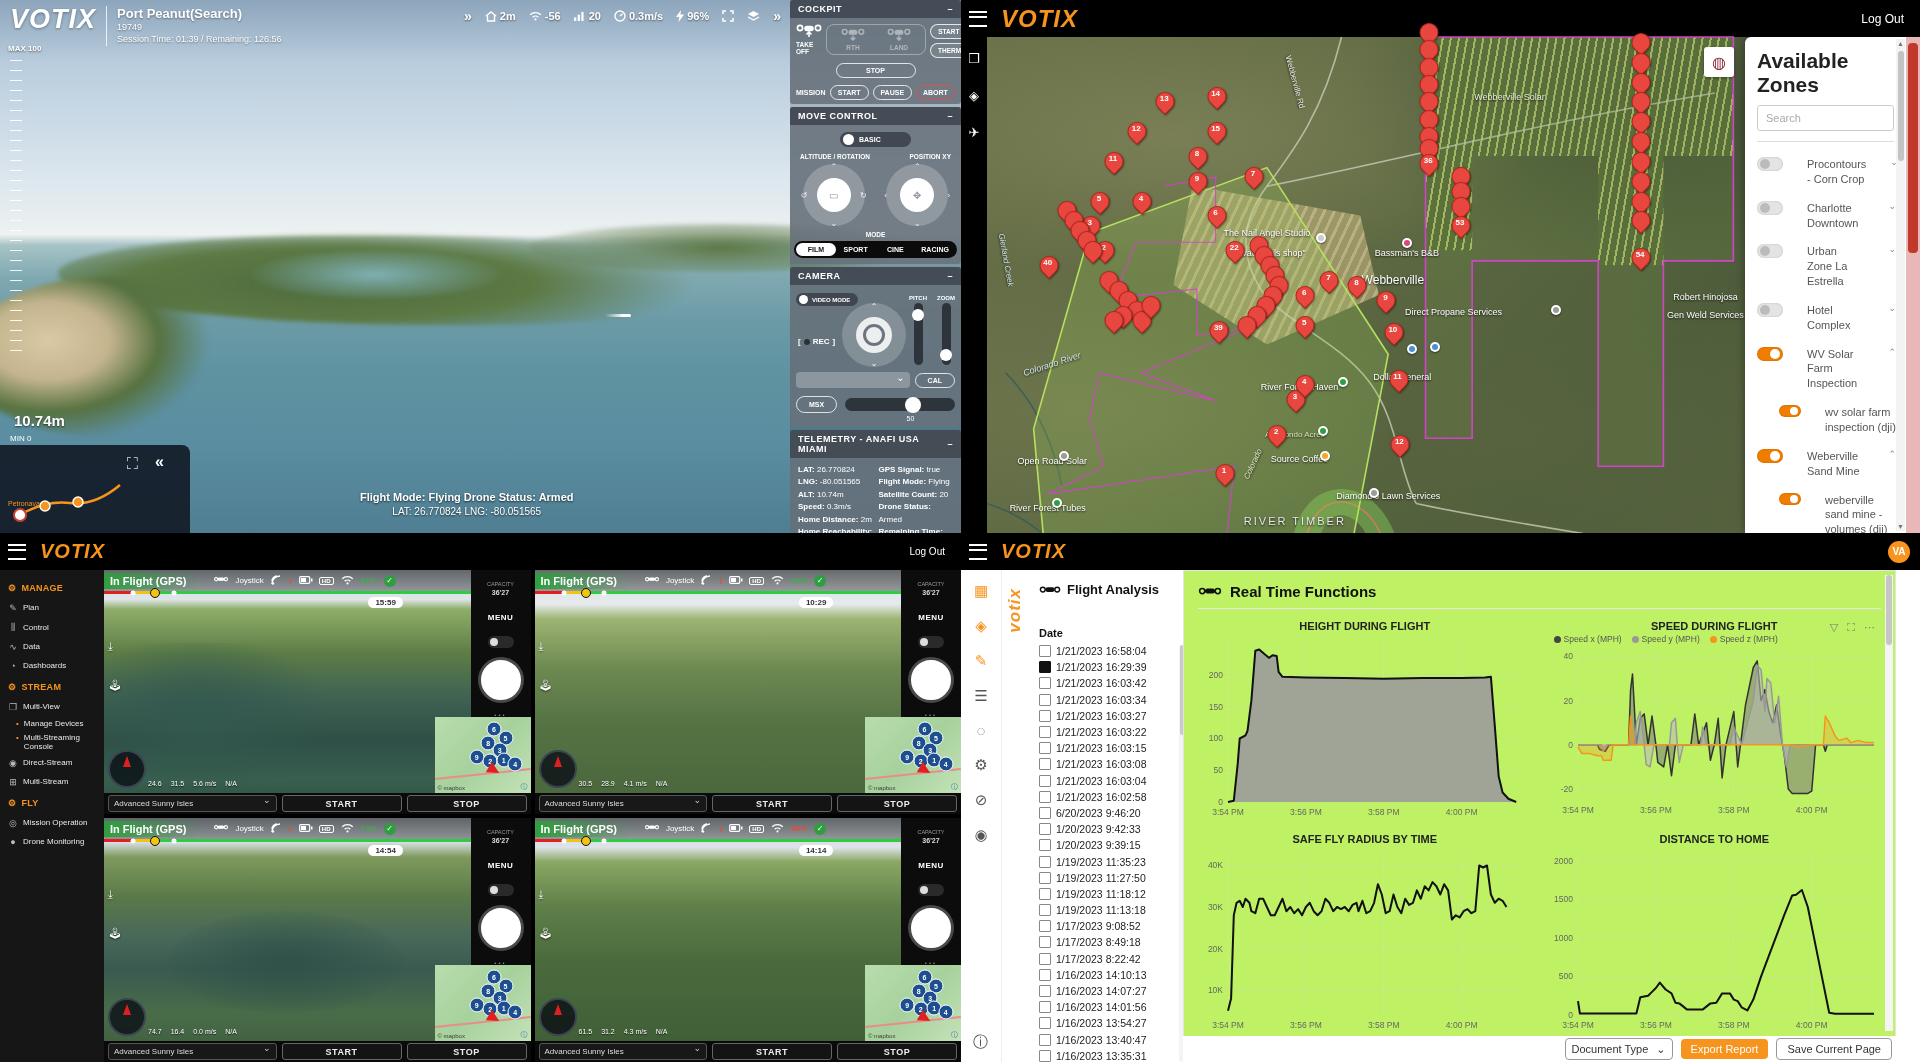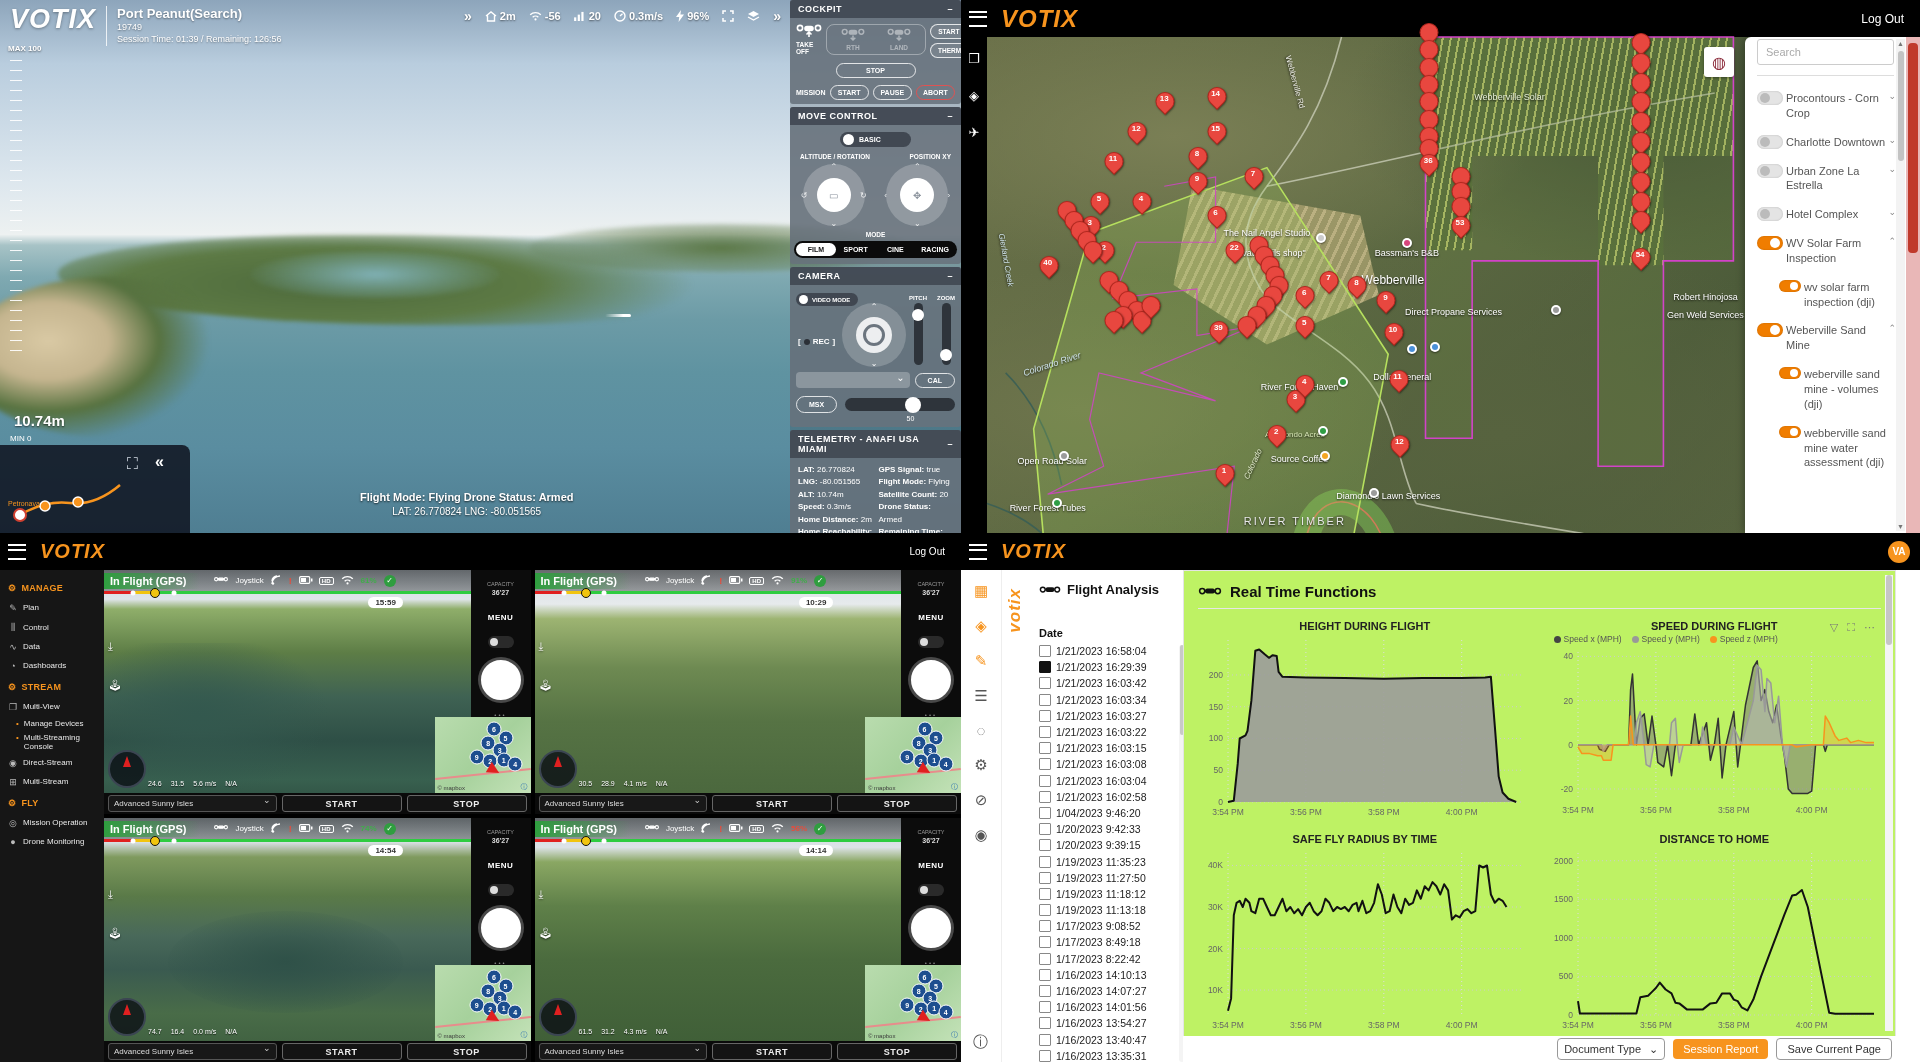--- a/index.html
+++ b/index.html
@@ -142,21 +142,21 @@
   .marker .num{position:absolute;left:0;top:2px;width:17px;text-align:center;color:#fff;font-size:8px;font-weight:bold;}
   .poi{position:absolute;transform:translate(-50%,-50%);width:10px;height:10px;border-radius:50%;
     background:#fff;box-shadow:0 1px 2px rgba(0,0,0,.5);}
   .poi i{position:absolute;inset:2px;border-radius:50%;display:block;}
   .zonesPanel{position:absolute;top:37px;right:14px;bottom:0;width:161px;background:#fff;
     border-radius:6px 0 0 0;box-shadow:0 0 8px rgba(0,0,0,.4);overflow:hidden;}
   .zp-title{font-size:21px;font-weight:bold;color:#222;padding:12px 12px 6px;}
   .zp-search{margin:2px 12px 10px;border:1px solid #ccc;border-radius:3px;height:24px;display:flex;align-items:center;
     color:#aaa;font-size:11px;padding-left:8px;}
   .zp-sep{height:1px;background:#ddd;margin:0 12px 8px;}
-  .zp-item{display:flex;align-items:flex-start;gap:3px;padding:7px 10px 7px 12px;font-size:11px;color:#555;}
+  .zp-item{display:flex;align-items:flex-start;gap:24px;padding:7px 10px 7px 12px;font-size:11px;color:#555;}
   .zp-item .chev{margin-left:auto;color:#888;font-size:9px;}
   .toggle{width:26px;height:14px;border-radius:8px;background:#e4e4e4;position:relative;flex:none;box-shadow:inset 0 0 2px rgba(0,0,0,.2);}
   .toggle i{position:absolute;top:2px;left:3px;width:10px;height:10px;border-radius:50%;background:#bbb;}
   .toggle.on{background:#f07d00;}
   .toggle.on i{left:13px;background:#fff;}
   .toggle.sm{width:22px;height:12px;}
   .toggle.sm i{width:8px;height:8px;}
   .toggle.sm.on i{left:11px;}
   .zp-child{padding-left:34px;}
   .zp-scroll{position:absolute;right:1px;top:2px;bottom:2px;width:9px;background:#f3f3f3;}
@@ -929,20 +929,21 @@
           <span class="num">11</span>
         </div>
         <div class="marker" style="left: 44.2%; top: 85%;">
           <span class="pinbody"></span>
           <span class="num">12</span>
         </div>
       </div>
     <div class="mapBtn">◍</div>
   </div>
   <div class="zonesPanel">
+    <div class="zp-title">Available Zones</div>
     <div class="zp-search">Search</div>
     <div class="zp-sep"></div>
     <div id="zonesList">
         <div class="zp-item">
           <span class="toggle">
             <i></i>
           </span>
     <span style="flex:1;line-height:1.35">Procontours - Corn Crop</span>
           <span class="chev">⌄</span>
         </div>
@@ -1464,21 +1465,21 @@
           <div class="dateRow">
             <span class="cbox"></span>
             <span>1/21/2023 16:03:04</span>
           </div>
           <div class="dateRow">
             <span class="cbox"></span>
             <span>1/21/2023 16:02:58</span>
           </div>
           <div class="dateRow">
             <span class="cbox"></span>
-            <span>1/04/2023 9:46:20</span>
+            <span>6/20/2023 9:46:20</span>
           </div>
           <div class="dateRow">
             <span class="cbox"></span>
             <span>1/20/2023 9:42:33</span>
           </div>
           <div class="dateRow">
             <span class="cbox"></span>
             <span>1/20/2023 9:39:15</span>
           </div>
           <div class="dateRow">
@@ -1649,17 +1650,17 @@
         </div>
       <div class="rt-scroll">
           <div class="thumb"></div>
         </div>
     </div>
     <div class="br-foot">
       <div class="ddoc">
           <span>Document Type</span>
           <span>⌄</span>
         </div>
-      <div class="btnOrange">Session Report</div>
+      <div class="btnOrange">Export Report</div>
       <div class="btnWhite">Save Current Page</div>
     </div>
   </div>
 </div>
 
 </body></html>

